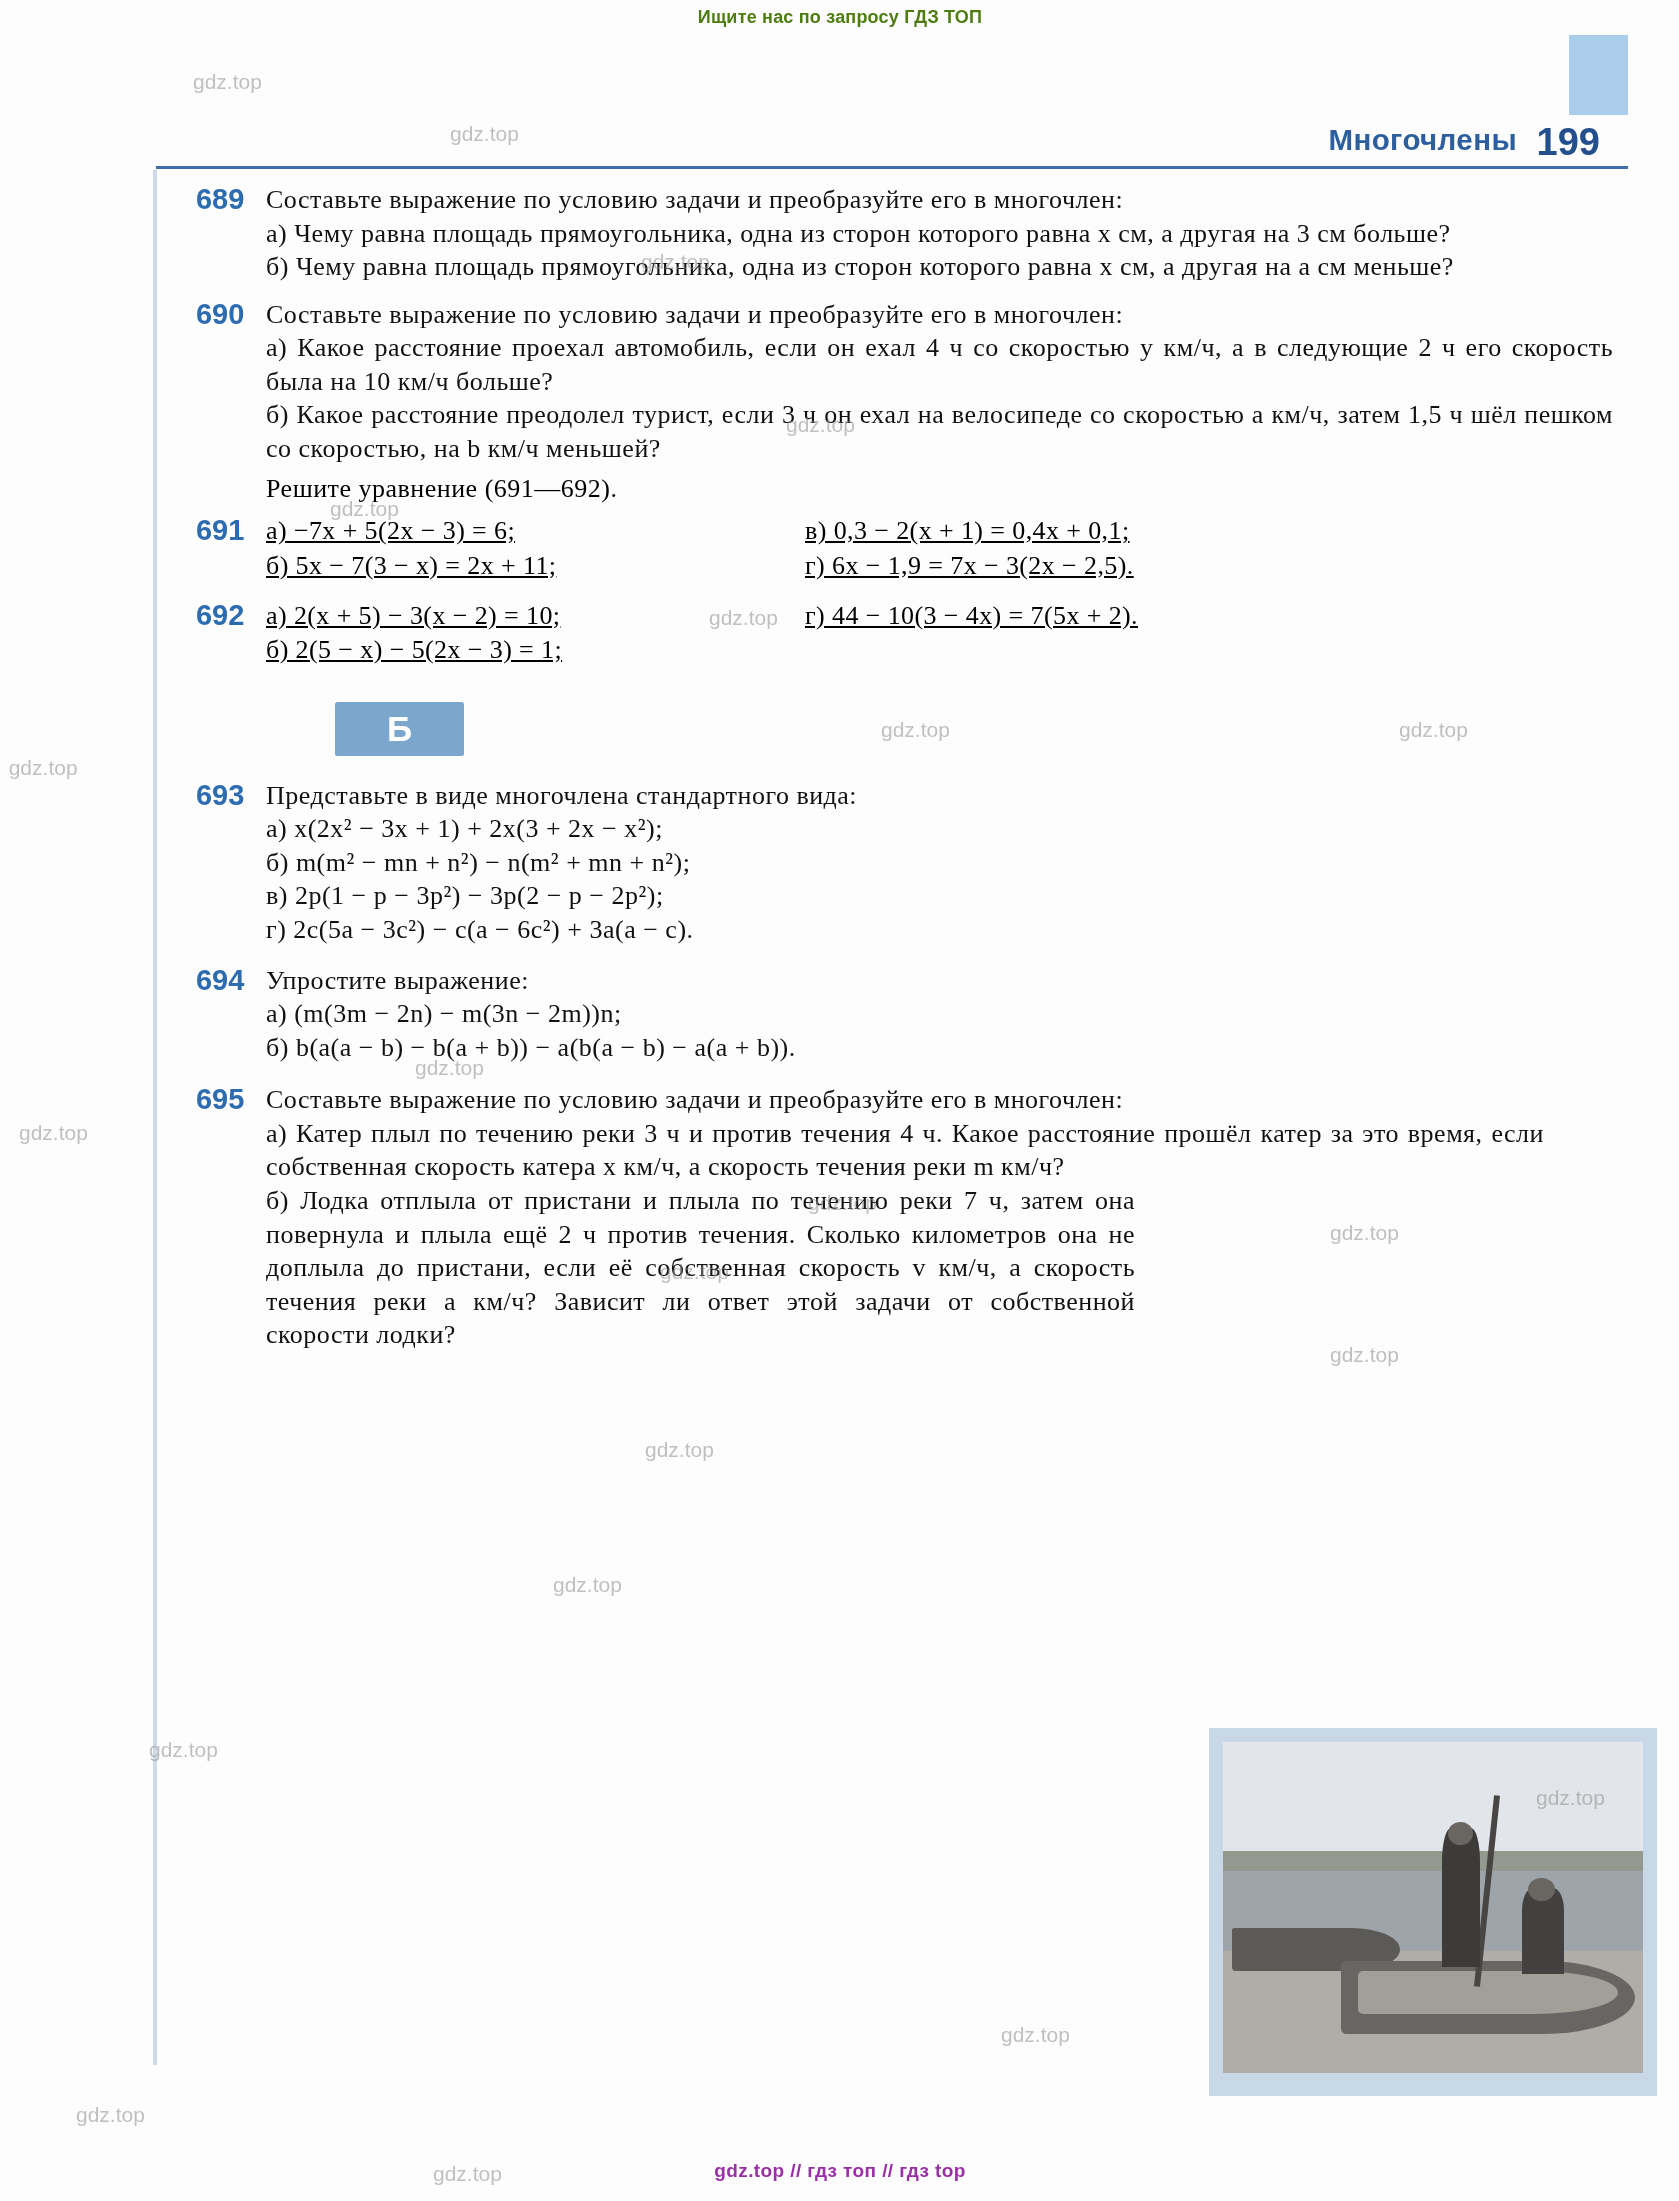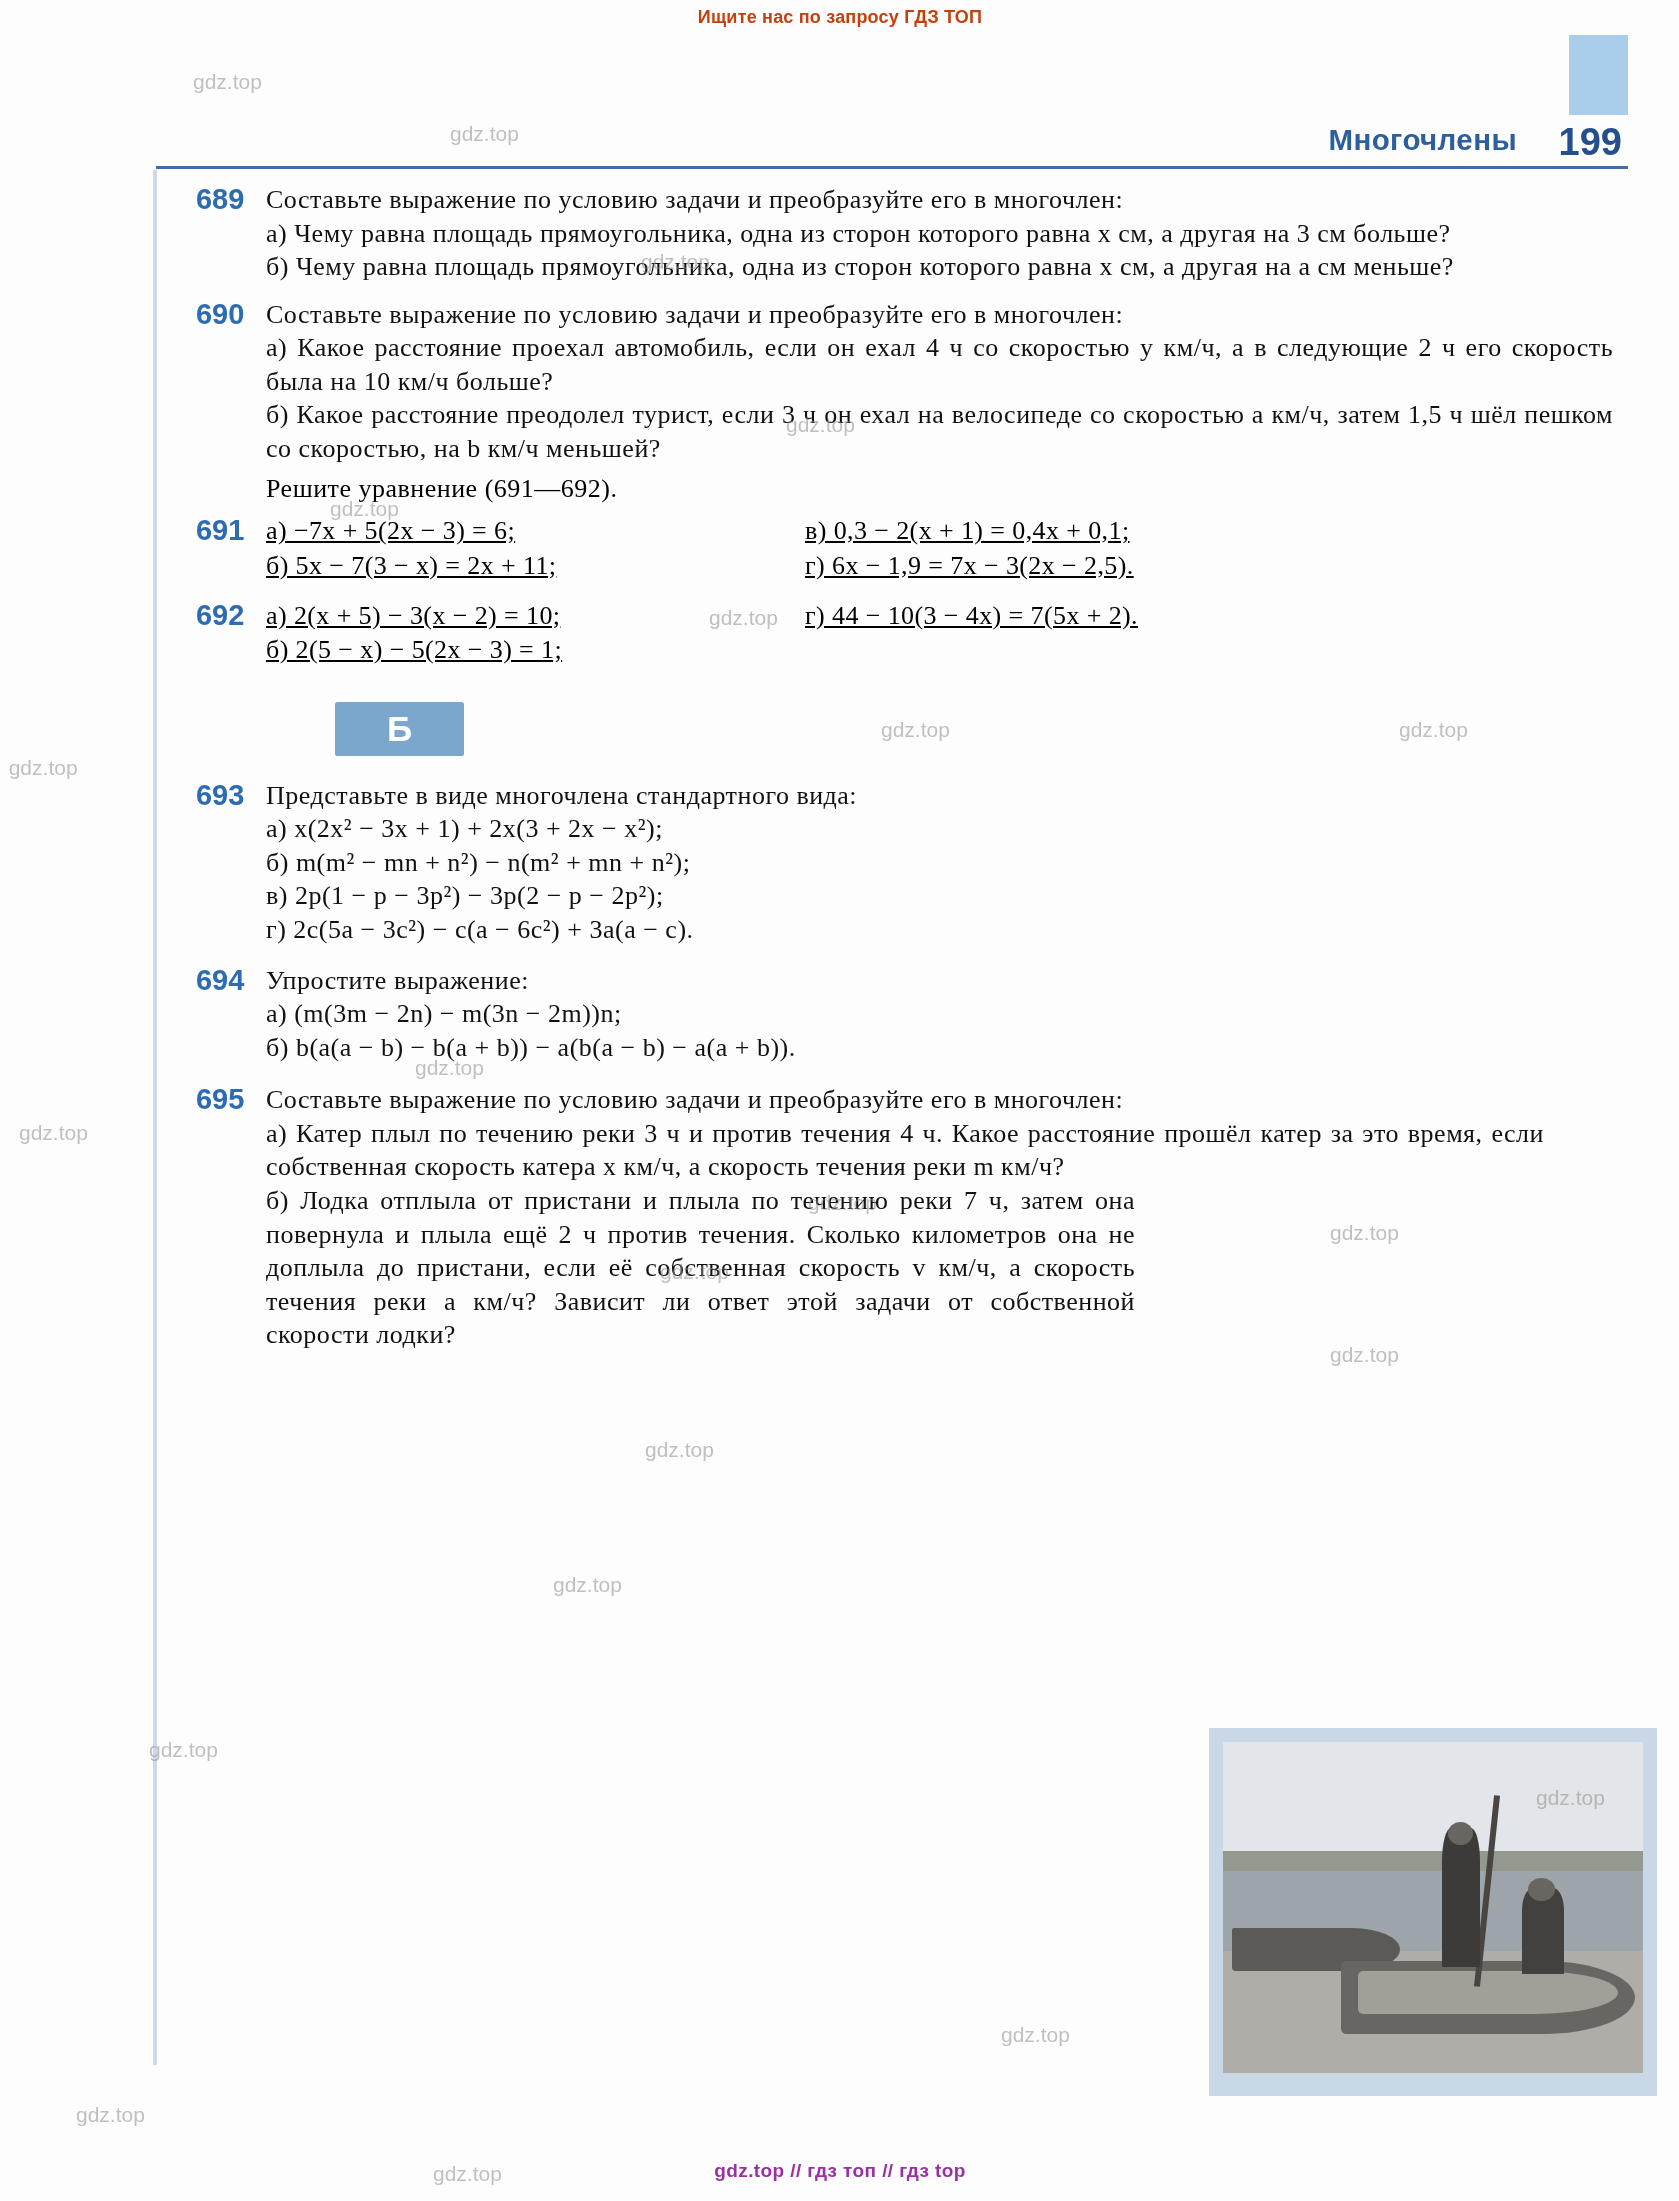--- a/index.html
+++ b/index.html
@@ -11,41 +11,41 @@
     overflow:hidden;
   }
   .page{
     position:absolute;inset:0;
     background:#fdfdfd;
   }
   
   .top-banner{
     position:absolute;top:7px;left:0;width:100%;
     text-align:center;
-    color:#c2410c;
+    color:#4d7c0f;
     font-family:"Liberation Sans", sans-serif;
     font-size:18px;font-weight:bold;
     letter-spacing:0.2px;
   }
   
   .header{
     position:absolute;top:115px;left:156px;right:52px;
     height:54px;
   }
   .header-rule{
     position:absolute;left:0;right:0;bottom:0;height:3.5px;background:#3f6fa8;
   }
   .header-title{
     position:absolute;right:111px;bottom:12px;
     font-family:"Liberation Sans", sans-serif;
     font-weight:bold;font-size:29.5px;color:#2d5f9e;
     letter-spacing:0.4px;
   }
   .header-page{
-    position:absolute;right:6px;bottom:5.2px;
+    position:absolute;right:28px;bottom:5.2px;
     font-family:"Liberation Sans", sans-serif;
     font-weight:bold;font-size:38px;color:#23508c;
   }
   .header-tab{
     position:absolute;right:0;top:-80px;width:59px;height:80px;
     background:#a9cdea;
   }
   .left-rule{
     position:absolute;left:153px;top:170px;width:3.5px;height:1895px;background:#6f95bd;
     opacity:.35;

